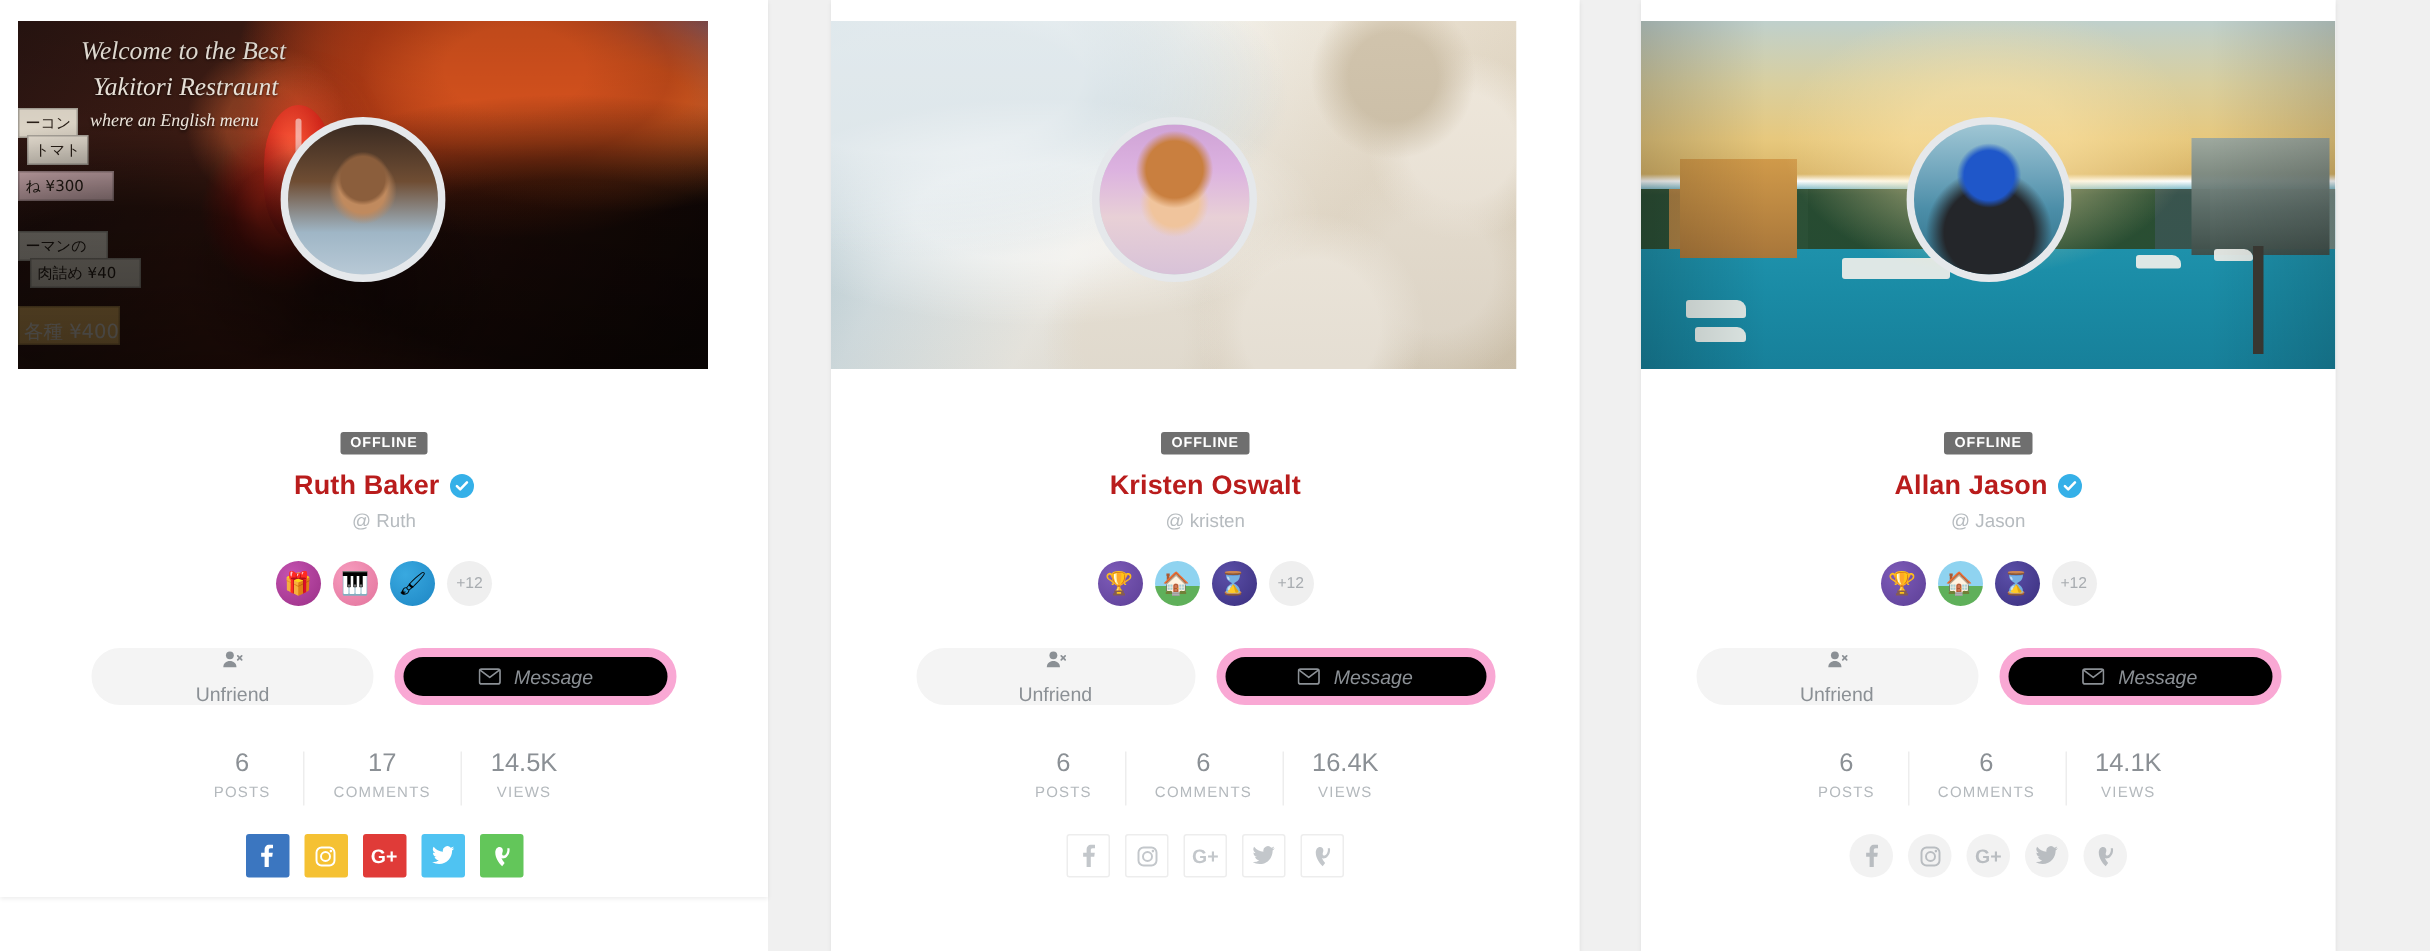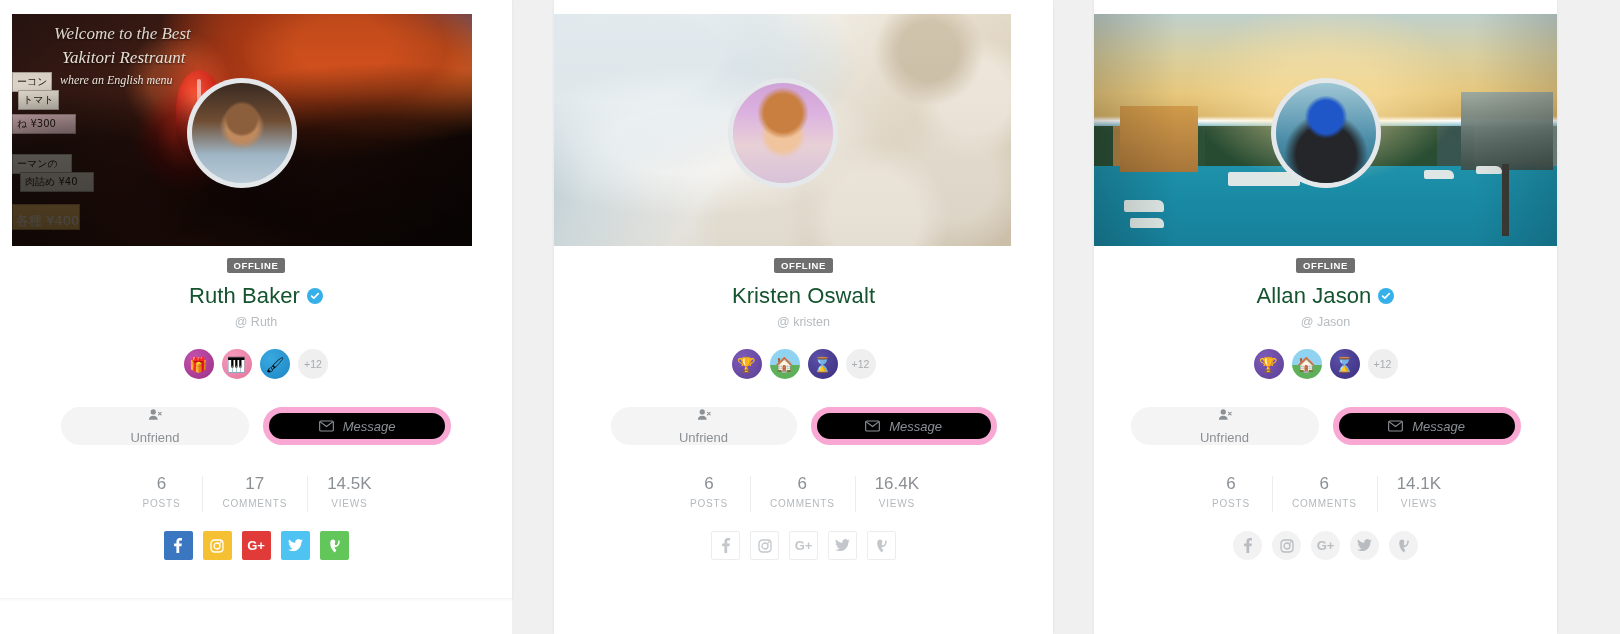--- a/index.html
+++ b/index.html
@@ -212,21 +212,21 @@
       linear-gradient(180deg, #cfa3d6 0%, #dcb2e0 30%, #e8d0d6 62%, #d8c2d8 100%);
   }
   .avatar-art-3 {
     background:
       radial-gradient(circle at 50% 34%, #1f57c9 0 20%, transparent 26%),
       radial-gradient(circle at 50% 72%, #24262a 0 34%, transparent 48%),
       linear-gradient(180deg, #9fc6d4 0%, #6ea4bb 34%, #4c8ea8 56%, #2b6d86 100%);
   }
 
   
-  .body { padding-top: 9px; text-align: center; }
+  .body { padding-top: 39px; text-align: center; }
 
   .status-badge {
     display: inline-block;
     background: #6f6f6f;
     color: #ffffff;
     font-size: 9.5px;
     font-weight: bold;
     letter-spacing: 0.6px;
     padding: 3px 7px 2px;
     border-radius: 2px;
@@ -234,23 +234,23 @@
   }
 
   .name-row {
     margin-top: 10px;
     display: flex;
     align-items: center;
     justify-content: center;
     gap: 7px;
   }
   .name {
-    font-size: 22px;
-    color: #14532d;
-    font-weight: normal;
+    font-size: 18px;
+    color: #b91c1c;
+    font-weight: bold;
     letter-spacing: 0.1px;
   }
   .verified {
     width: 16px; height: 16px;
     border-radius: 50%;
     background: #35b0e8;
     display: inline-flex;
     align-items: center;
     justify-content: center;
     flex: 0 0 auto;

